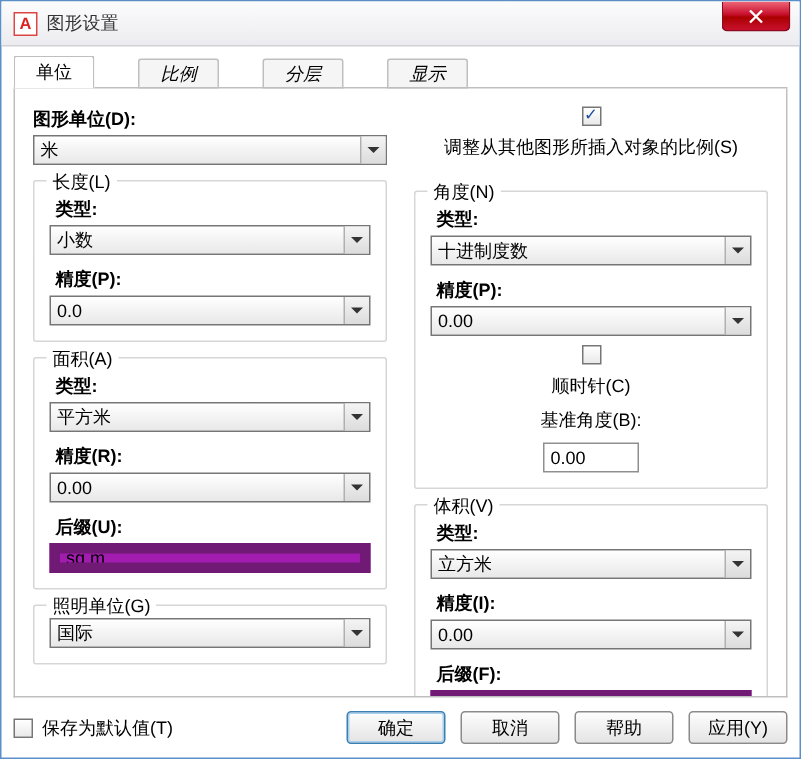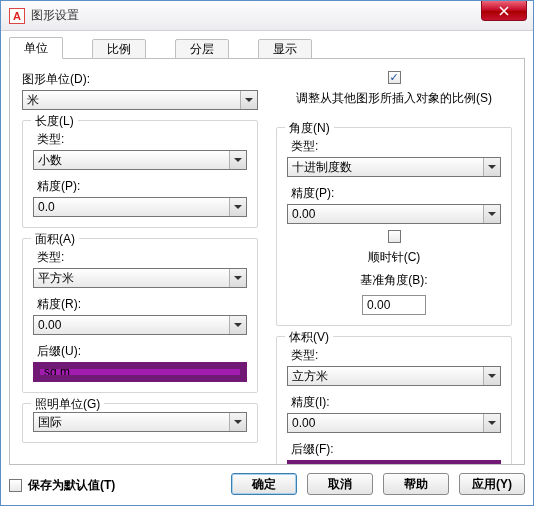--- a/index.html
+++ b/index.html
@@ -6,37 +6,37 @@
 body{margin:0;background:#fff;width:534px;height:506px;overflow:hidden;}
 .dialog{width:534px;height:506px;border:1px solid #5a8fc8;background:#fff;position:relative;}
 .titlebar{height:30px;background:linear-gradient(#fcfcfd,#ececf0);border-bottom:1px solid #d0d0d5;display:flex;align-items:center;padding:0 0 0 8px;position:relative;}
 .app-icon{width:16px;height:16px;background:#fff;border:1px solid #d44;display:flex;align-items:center;justify-content:center;font-weight:bold;color:#d22;font-size:11px;margin-right:6px;}
 .title{color:#333;}
 .close-btn{position:absolute;right:6px;top:0;width:46px;height:20px;background:linear-gradient(#e67,#c8102e 45%,#a00 55%,#c8102e);border:1px solid #8a0a1e;border-top:none;border-radius:0 0 4px 4px;color:#fff;display:flex;align-items:center;justify-content:center;cursor:pointer;}
 .close-btn svg{width:10px;height:10px;}
 .body{position:absolute;left:8px;right:8px;top:36px;bottom:40px;}
 .tabrow{display:flex;height:22px;border-bottom:1px solid #bfbfbf;gap:30px;}
 .tab{padding:0 14px;height:22px;line-height:20px;border:1px solid #bfbfbf;border-bottom:1px solid #fff;margin-right:-1px;margin-bottom:-1px;background:#fff;cursor:pointer;border-radius:2px 2px 0 0;}
-.tab.inactive{border-bottom:1px solid #bfbfbf;background:#f5f5f5;margin-top:2px;height:20px;line-height:18px;}
+.tab.inactive{border-bottom:1px solid #bfbfbf;background:#f5f5f5;margin-top:2px;height:20px;line-height:18px;font-style:italic;}
 .tabpanel{border:1px solid #bfbfbf;border-top:none;padding:10px 12px 12px;height:calc(100% - 22px);overflow:hidden;}
 .cols{display:flex;gap:18px;}
 .col{flex:1;min-width:0;}
-.lbl{margin:2px 0 2px 0;display:block;}
+.lbl{margin:2px 0 2px 0;display:block;font-weight:bold;}
 .select{width:100%;height:20px;border:1px solid #767676;background:linear-gradient(#fff,#e8e8e8);position:relative;display:flex;align-items:center;padding:0 18px 0 4px;cursor:pointer;}
 .select .arrow{position:absolute;right:0;top:0;bottom:0;width:17px;border-left:1px solid #b0b0b0;display:flex;align-items:center;justify-content:center;background:linear-gradient(#f4f4f4,#dcdcdc);}
 .select .arrow::after{content:"";border-left:4px solid transparent;border-right:4px solid transparent;border-top:4px solid #333;}
 .textin{width:100%;height:20px;border:7px solid #701a75;padding:0 4px;background:#a21caf;}
 .group{border:1px solid #d6d6d6;border-radius:2px;padding:8px 10px 10px;margin-top:10px;position:relative;}
 .group>.legend{position:absolute;top:-8px;left:8px;background:#fff;padding:0 4px;}
 .indent{padding-left:4px;}
 .row{display:flex;align-items:center;gap:6px;margin-top:6px;flex-direction:column;}
 .chk{width:13px;height:13px;border:1px solid #767676;background:linear-gradient(#fff,#e9e9e9);display:inline-flex;align-items:center;justify-content:center;cursor:pointer;}
 .chk.checked::after{content:"✓";font-size:11px;color:#1a4e9c;line-height:1;}
 .smallin{width:64px;height:20px;border:1px solid #8f8f8f;padding:0 4px;background:#fff;}
-.footer{position:absolute;left:8px;right:8px;bottom:8px;height:24px;display:flex;font-weight:bold;}
+.footer{position:absolute;left:8px;right:8px;bottom:8px;height:24px;display:flex;align-items:center;}
 .footer .chkrow{display:flex;align-items:center;gap:6px;flex:1;}
 .btnrow{display:flex;gap:10px;}
 .btn{height:22px;min-width:66px;padding:0 10px;border:1px solid #8a8a8a;background:linear-gradient(#fdfdfd,#e4e4e4);border-radius:3px;cursor:pointer;display:flex;align-items:center;justify-content:center;}
 .btn.default{border:1px solid #3c7fb1;box-shadow:0 0 0 1px #a7d0ef inset;}
 .spacer{height:6px;}
 </style>
 </head>
 <body>
 
 <div class="dialog">

